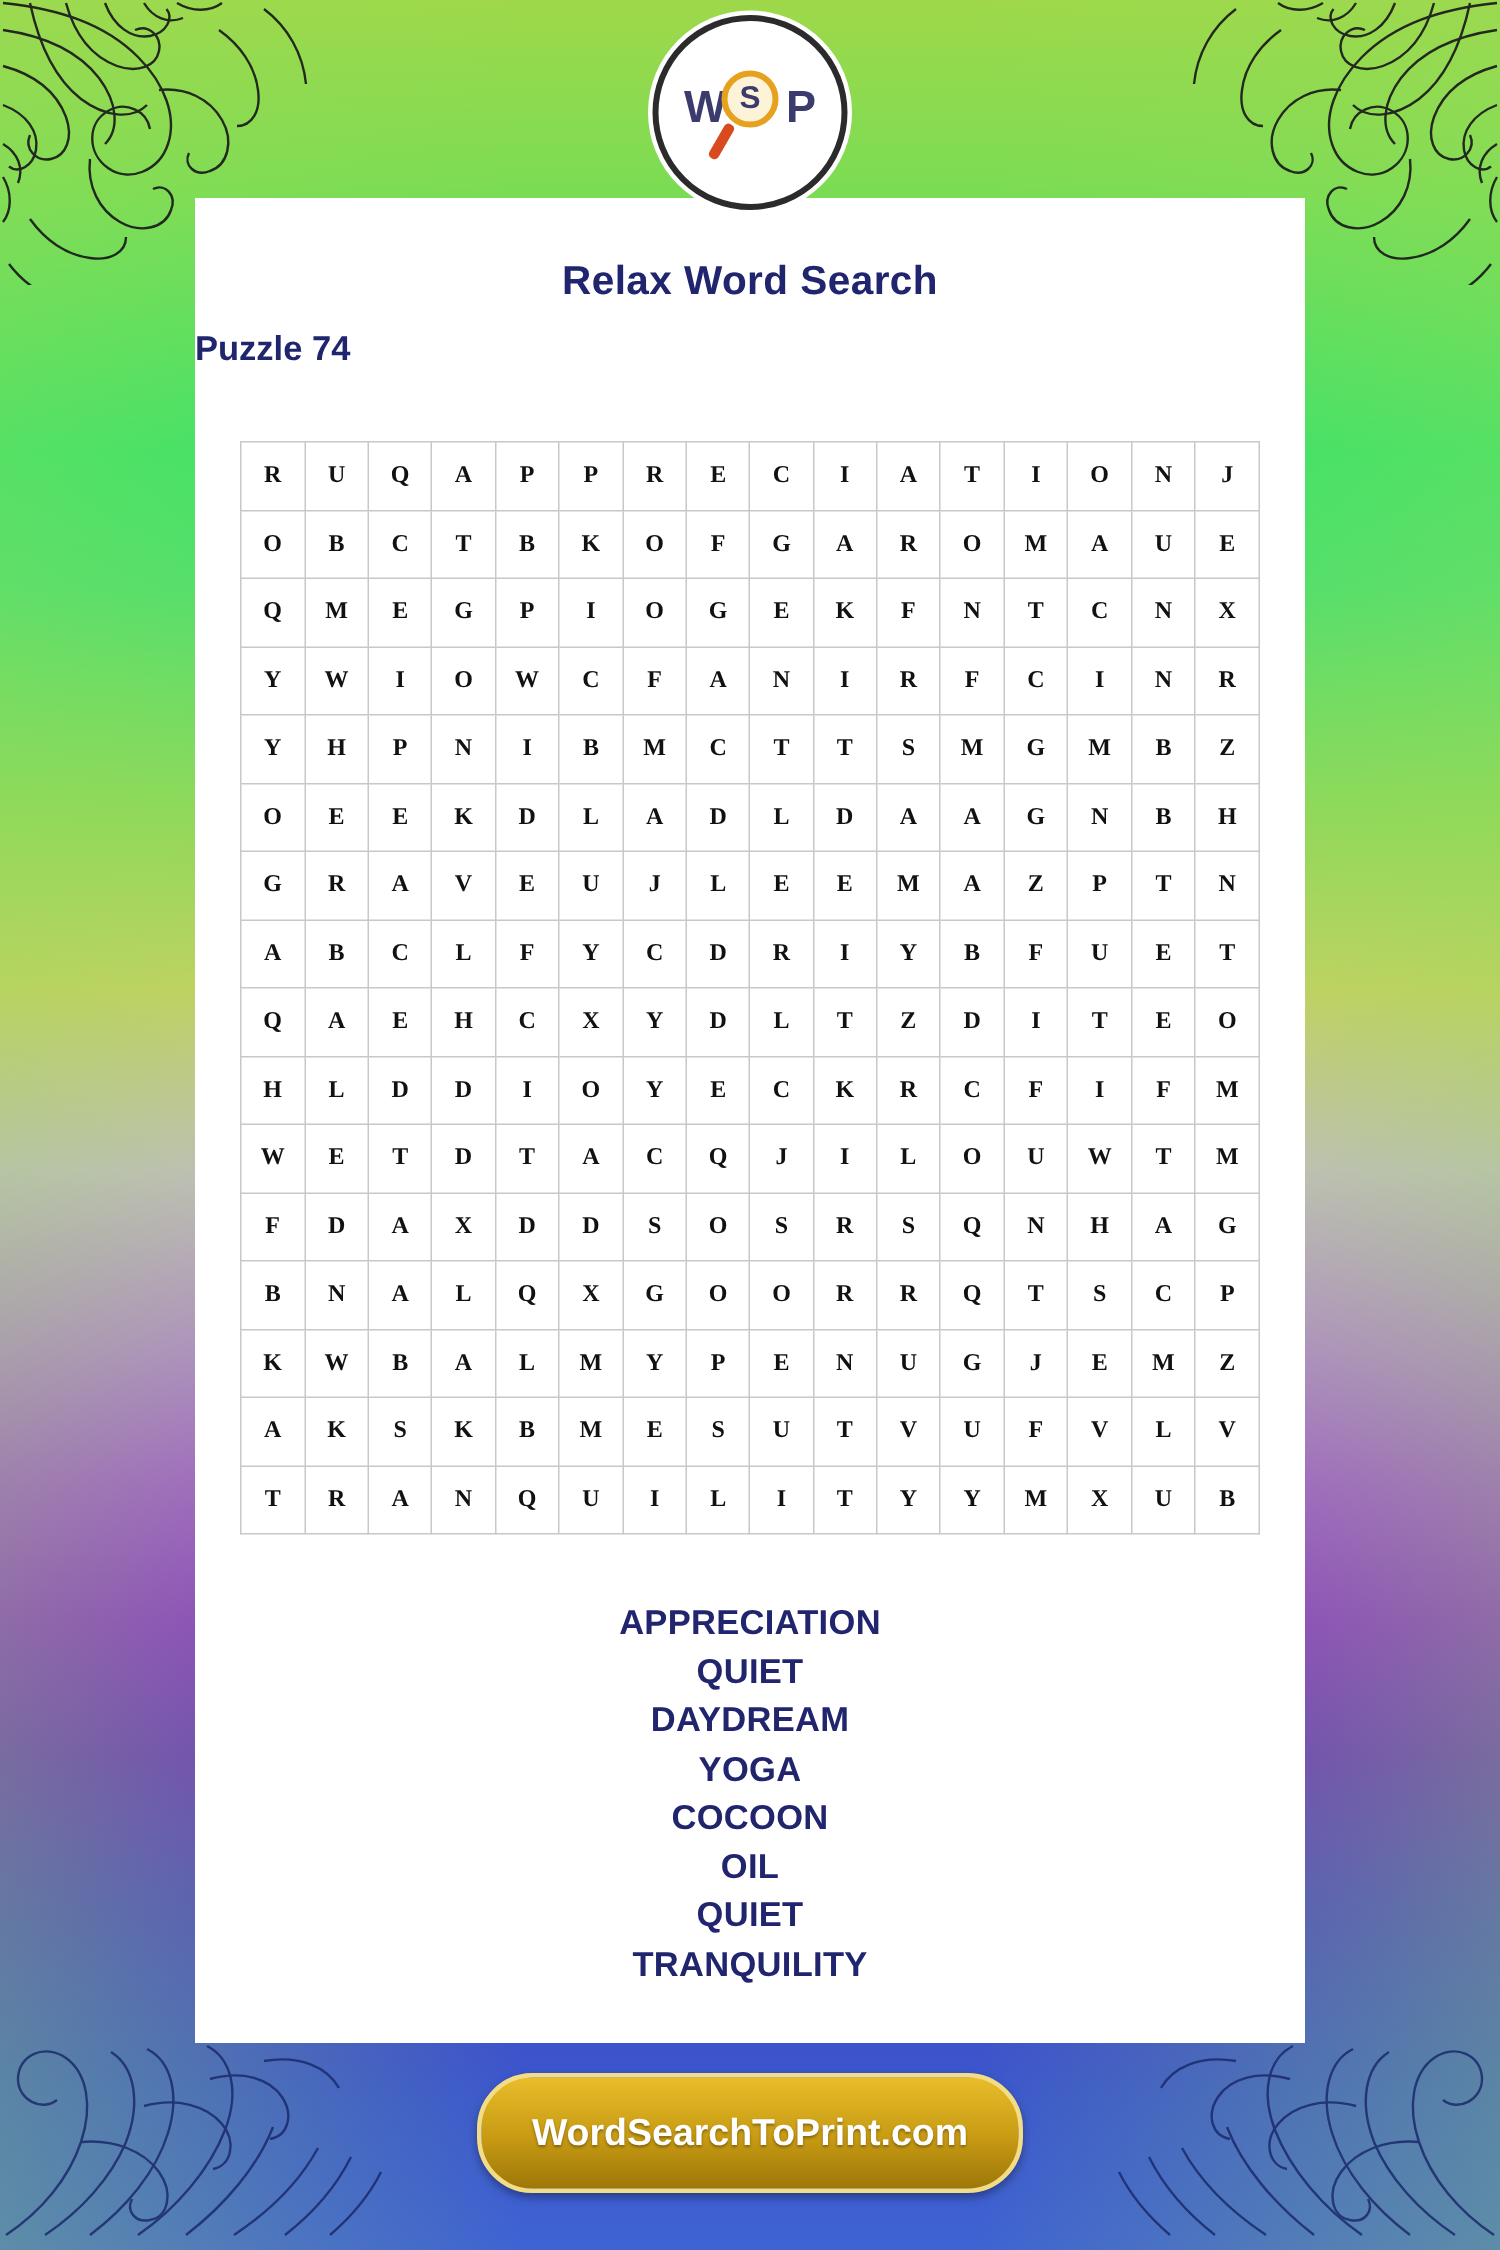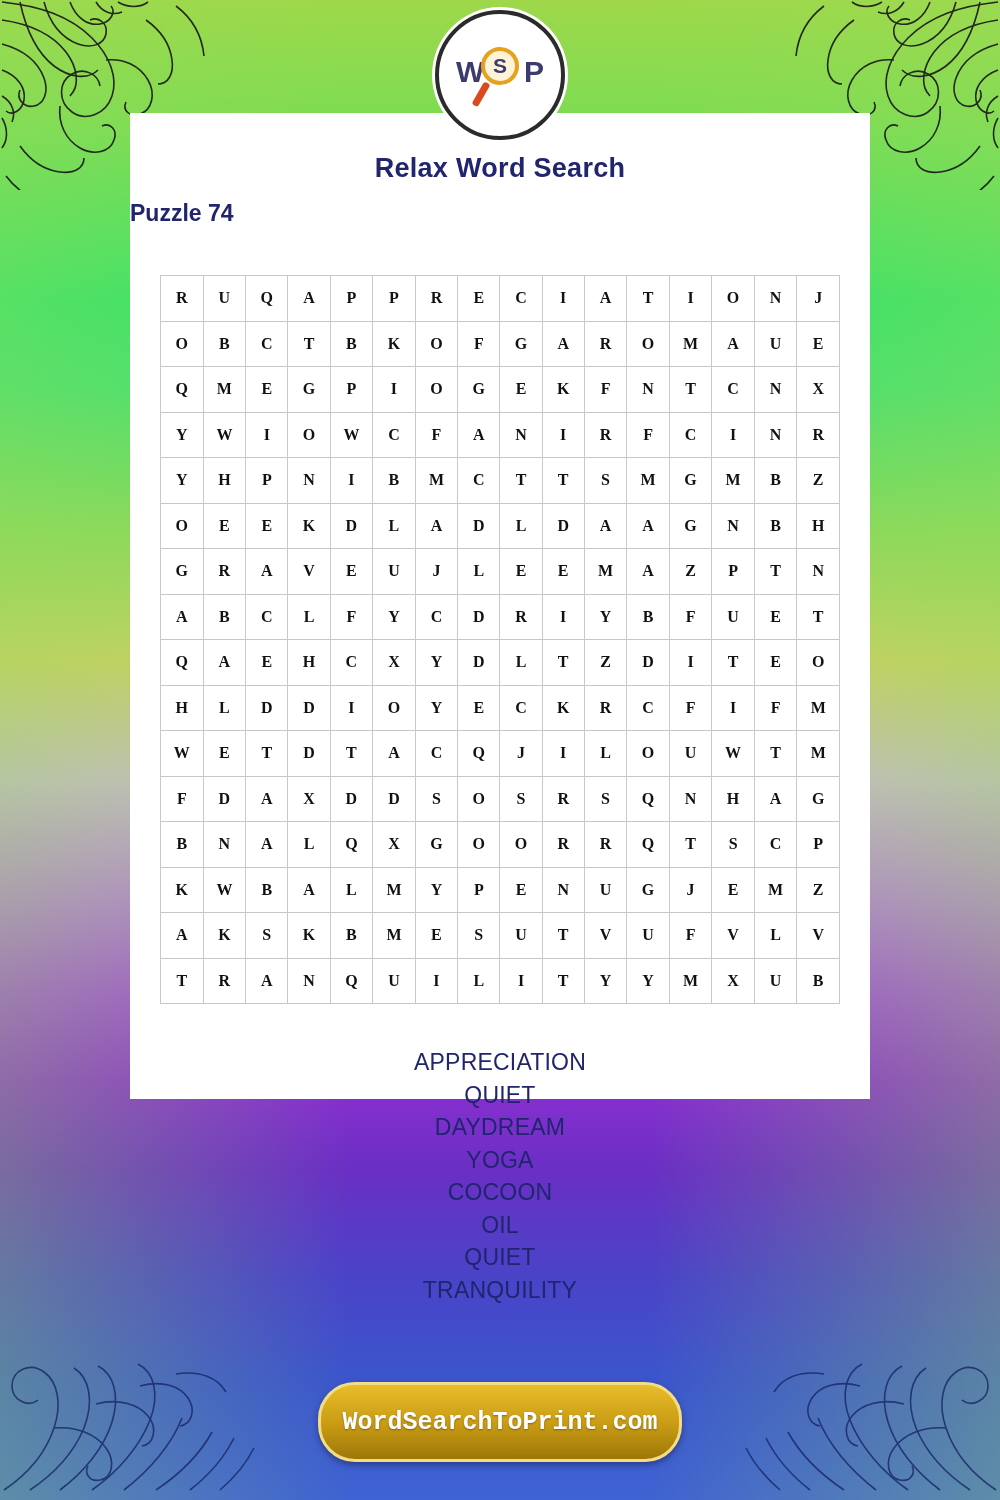--- a/index.html
+++ b/index.html
@@ -112,23 +112,23 @@
     background: #d94b1f;
     border-radius: 3px;
     transform: rotate(30deg);
     transform-origin: top center;
   }
 
   
   #sheet {
     position: absolute;
     left: 130px;
-    top: 113px;
+    top: 132px;
     width: 740px;
-    height: 986px;
+    height: 1230px;
     background: #ffffff;
     z-index: 3;
   }
   #title {
     text-align: center;
     margin-top: 40px;
     font-size: 27px;
     font-weight: bold;
     color: #20256e;
     letter-spacing: 0.3px;
@@ -171,21 +171,21 @@
     justify-content: center;
     gap: 150px;
   }
   .wordcol {
     display: flex;
     flex-direction: column;
     align-items: center;
   }
   .word {
     font-size: 23px;
-    font-weight: normal;
+    font-weight: bold;
     color: #20256e;
     line-height: 32.5px;
     letter-spacing: 0.2px;
     white-space: nowrap;
   }
 
   
   #footer-btn {
     position: absolute;
     left: 50%;
@@ -200,21 +200,20 @@
     display: flex;
     align-items: center;
     justify-content: center;
     z-index: 6;
   }
   #footer-btn span {
     font-size: 25px;
     font-weight: bold;
     color: #ffffff;
     text-shadow: 0 1px 2px rgba(0,0,0,0.35);
-    font-family: Liberation Mono, monospace;
   }
 </style>
 </head>
 <body>
 
 <div id="page">
 
   <svg class="corner-orn corner-tl" viewBox="0 0 210 190" fill="none" stroke="currentColor" stroke-width="1.6">
     <path d="M2 2 C40 6 70 16 92 38 C110 56 118 78 112 96 C106 114 86 122 72 112 C58 102 58 82 72 74 C84 67 98 74 100 86"></path>
     <path d="M2 20 C30 24 52 34 66 52 C78 68 80 86 70 96"></path>

